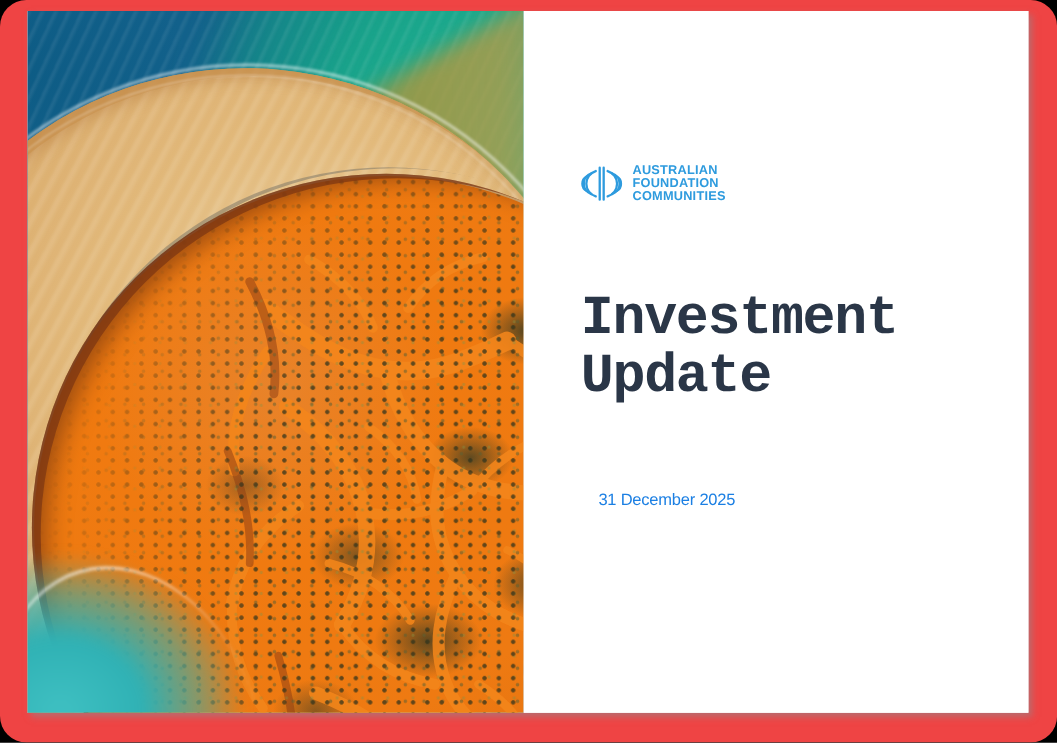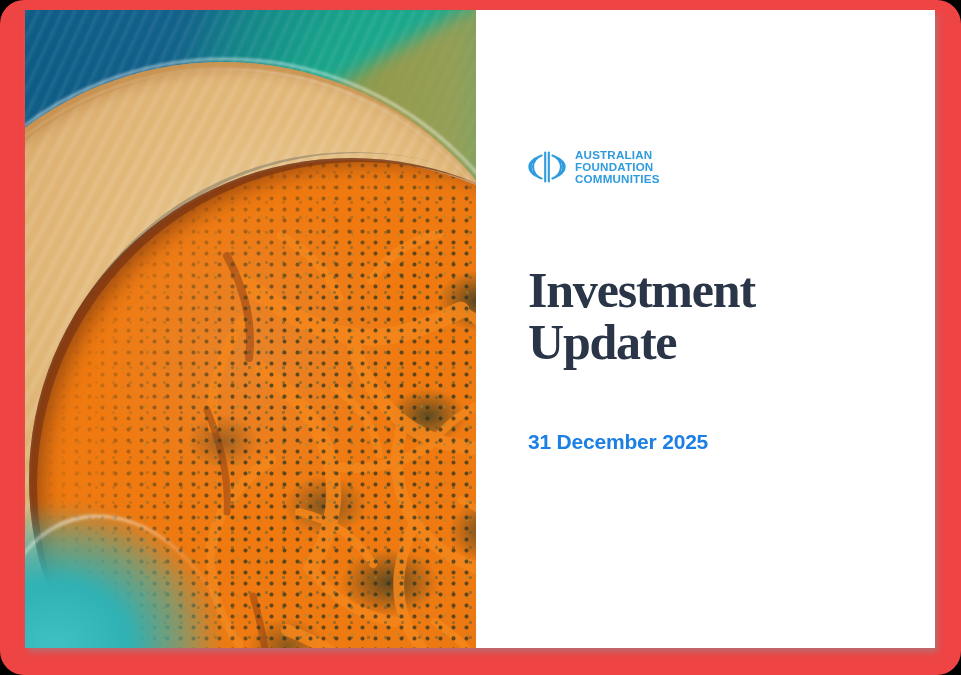--- a/index.html
+++ b/index.html
@@ -268,37 +268,37 @@
     letter-spacing: 0.2px;
     color: #2e9bde;
     white-space: nowrap;
   }
 
   .doc-title {
     position: absolute;
     left: 52px;
     top: 255px;
     margin: 0;
-    font-family: Liberation Serif, serif;
+    font-family: Liberation Mono, monospace;
     font-weight: bold;
     font-size: 50px;
     line-height: 1.03;
     letter-spacing: -1.2px;
     color: #2a3647;
     white-space: pre-line;
   }
 
   .doc-date {
     position: absolute;
     left: 52px;
     top: 420px;
-    margin: 0;
+    margin: 16px;
     font-family: "Liberation Sans", sans-serif;
-    font-weight: bold;
-    font-size: 21px;
+    font-weight: normal;
+    font-size: 15px;
     letter-spacing: -0.2px;
     color: #1b7fe3;
   }
 </style>
 </head>
 <body>
 
 <div id="viewport">
 
   <div id="page">

